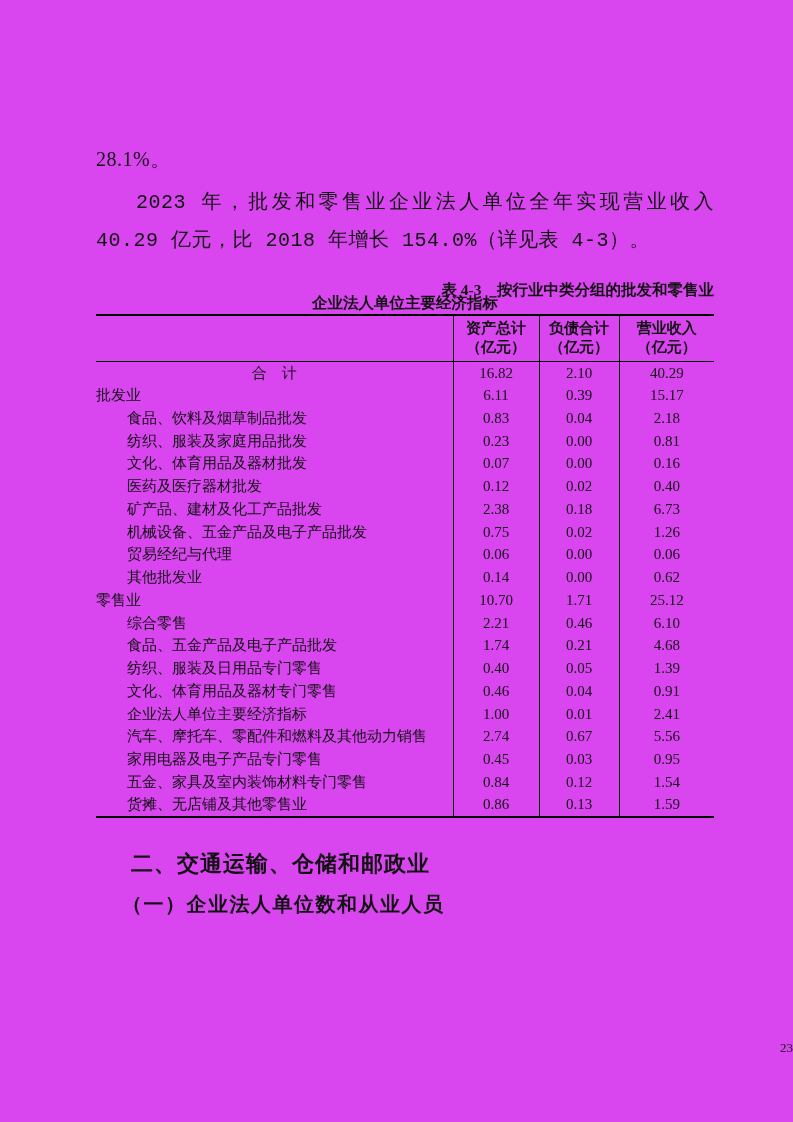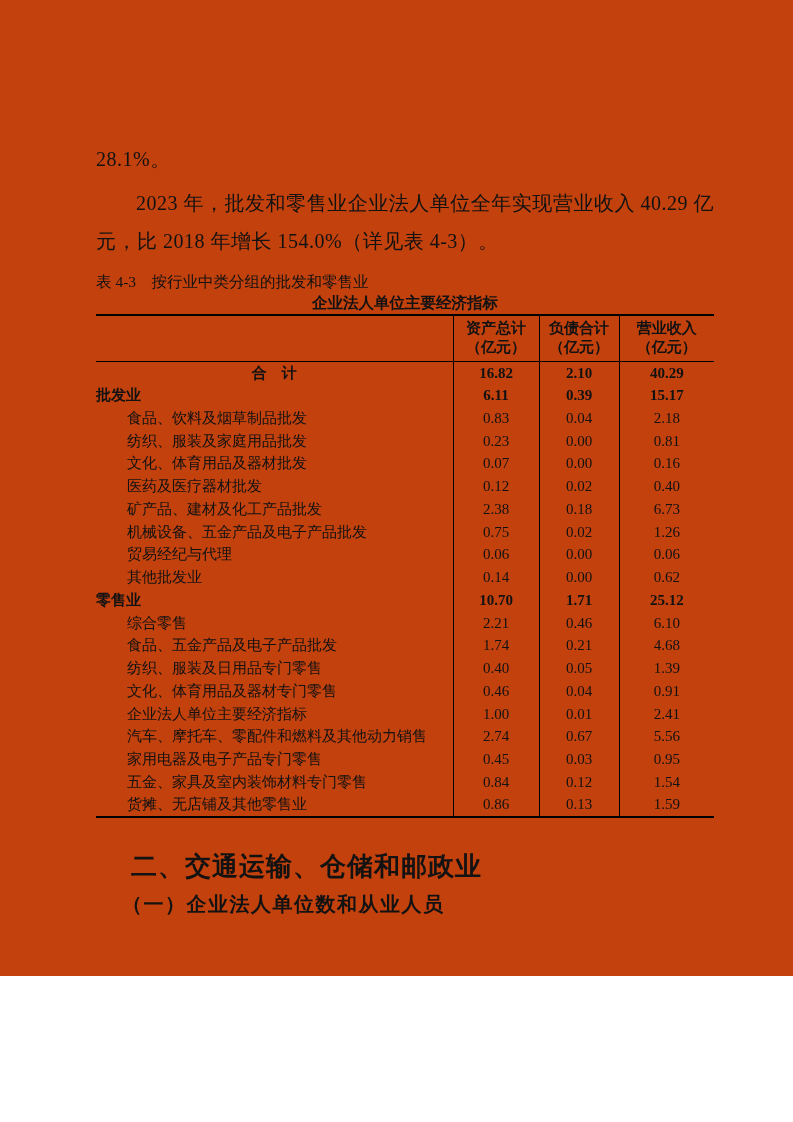--- a/index.html
+++ b/index.html
@@ -1,47 +1,48 @@
 <!DOCTYPE html>
 <html><head>
 <meta charset="utf-8">
 <style>
   * { margin: 0; padding: 0; box-sizing: border-box; }
   html, body { background: #ffffff; }
   .page {
     position: relative;
     width: 793px;
-    height: 976px;
-    background: #c2410c;
+    height: 1122px;
+    background: #d946ef;
     color: #121212;
     font-family: "Liberation Serif", serif;
     margin: 0 auto;
     overflow: hidden;
   }
   .carryover {
     position: absolute;
     top: 146px; left: 96px;
     font-size: 20px;
     letter-spacing: 0.5px;
   }
   .para {
     position: absolute;
     top: 184px; left: 96px;
     width: 618px;
     font-size: 20px;
     line-height: 38px;
     text-indent: 2em;
     text-align: justify;
     letter-spacing: 0.5px;
+    font-family: Liberation Mono, monospace;
   }
   .tbl-title1 {
     position: absolute;
-    top: 271px; left: 96px; width: 618px;
-    text-align: left;
-    font-weight: normal;
+    top: 279px; left: 96px; width: 618px;
+    text-align: right;
+    font-weight: bold;
     font-size: 15.5px;
     line-height: 21px;
   }
   .tbl-title2 {
     position: absolute;
     top: 292px; left: 96px; width: 618px;
     text-align: center;
     font-weight: bold;
     font-size: 15.5px;
     line-height: 21px;
@@ -70,43 +71,43 @@
   }
   table.stats th:nth-child(n+2),
   table.stats td:nth-child(n+2) {
     border-left: 1.5px solid #000;
   }
   table.stats tbody td { height: 22.75px; }
   td.label { text-align: left; padding-left: 3px; }
   tr.indent td.label { padding-left: 31px; }
   tr.total td.label { text-align: center; padding-left: 0; }
   td.num { text-align: center; }
-  tr.bold { font-weight: bold; }
+  tr.bold { font-weight: normal; }
   .h1 {
     position: absolute;
     top: 849px; left: 96px; width: 618px;
     font-family: "Liberation Sans", sans-serif;
     font-weight: bold;
-    font-size: 26px;
+    font-size: 22px;
     padding-left: 35px;
     letter-spacing: 1px;
   }
   .h2 {
     position: absolute;
     top: 891px; left: 96px; width: 618px;
     font-family: Liberation Mono, monospace;
     font-weight: bold;
     font-size: 20px;
     padding-left: 26px;
     letter-spacing: 1.5px;
   }
   .pageno {
     position: absolute;
     top: 1040px; left: 0; width: 100%;
-    text-align: left;
+    text-align: right;
     font-size: 13px;
   }
 </style>
 </head>
 <body>
 
 <div class="page">
 
   <div class="carryover">28.1%。</div>
 

